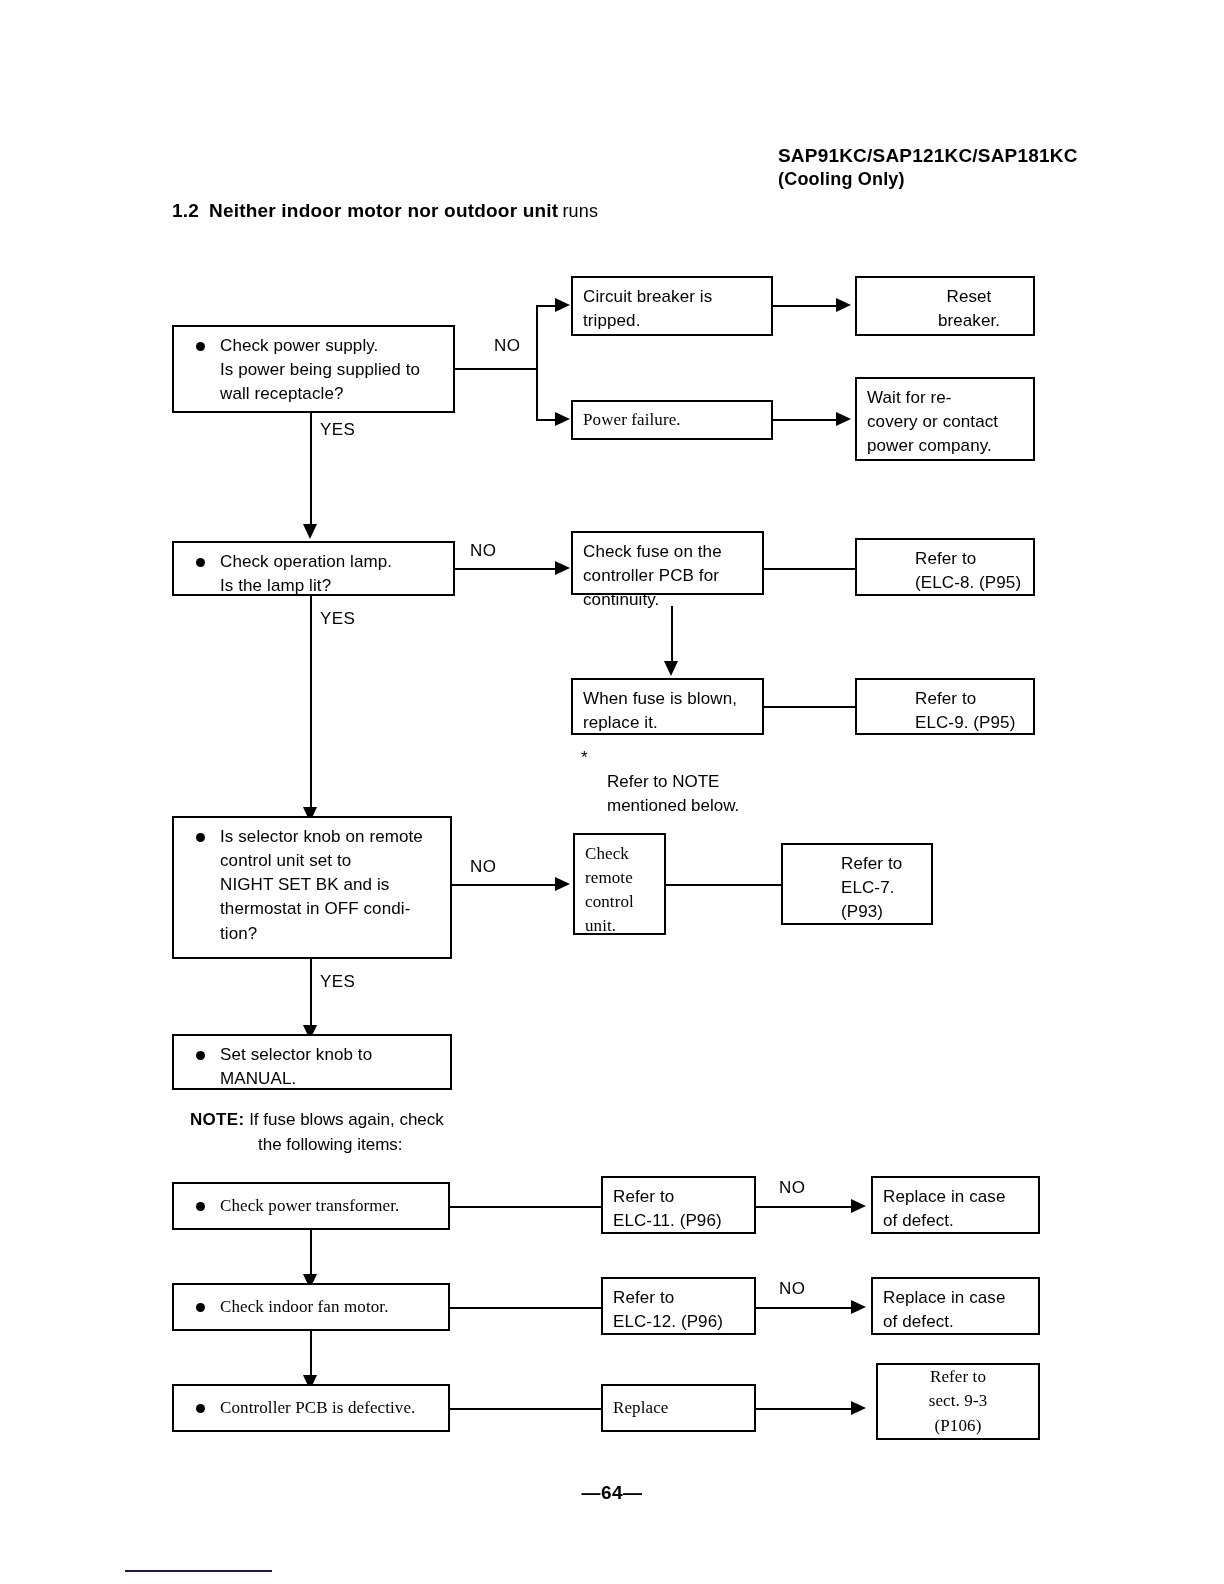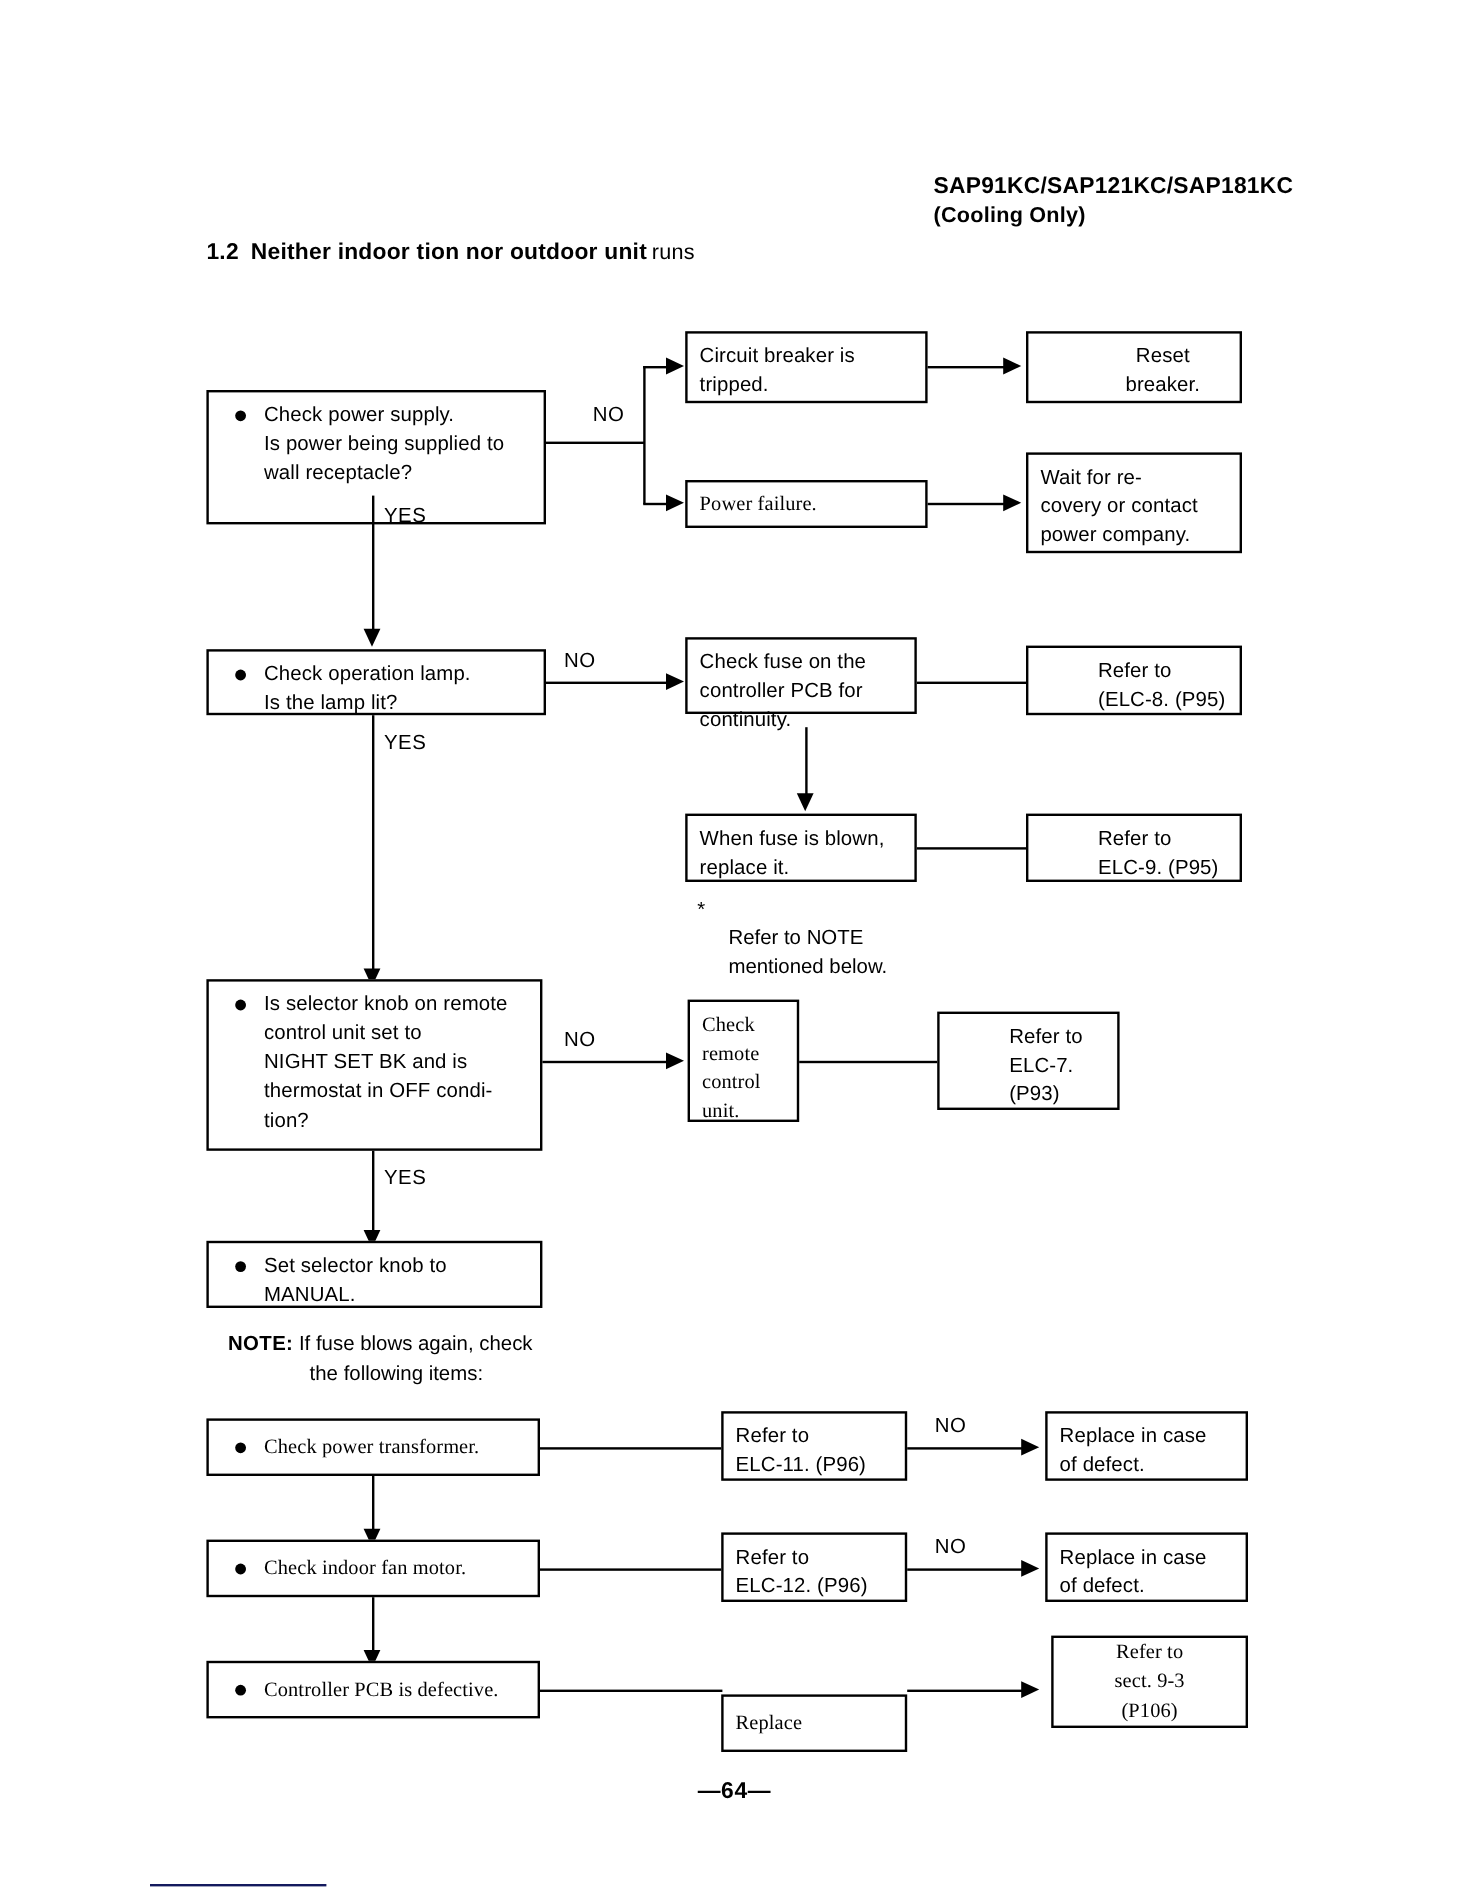--- a/index.html
+++ b/index.html
@@ -173,24 +173,24 @@
 <body>
 
 <div id="page">
 
   <div class="doc-header">
     <div>SAP91KC/SAP121KC/SAP181KC</div>
     <div class="sub">(Cooling Only)</div>
   </div>
 
   <div class="section-title">
-    <span class="num">1.2</span><span>Neither indoor tion nor outdoor unit</span><span class="tail">runs</span>
+    <span class="num">1.2</span><span>Neither indoor motor nor outdoor unit</span><span class="tail">runs</span>
   </div>
 
-  <div class="box bullet" style="left:172px; top:325px; width:283px; height:112px;">Check power supply.
+  <div class="box bullet" style="left:172px; top:325px; width:283px; height:88px;">Check power supply.
 Is power being supplied to
 wall receptacle?</div>
 
   <div class="hline" style="left:455px; top:368px; width:82px;"></div>
   <div class="vline" style="left:536px; top:305px; height:115px;"></div>
   <div class="hline" style="left:536px; top:305px; width:22px;"></div>
   <div class="arrow-r" style="left:555px; top:298px;"></div>
   <div class="hline" style="left:536px; top:419px; width:22px;"></div>
   <div class="arrow-r" style="left:555px; top:412px;"></div>
   <div class="edge-label" style="left:494px; top:336px;">NO</div>
@@ -298,21 +298,21 @@
   <div class="arrow-r" style="left:851px; top:1300px;"></div>
   <div class="edge-label" style="left:779px; top:1279px;">NO</div>
   <div class="box" style="left:871px; top:1277px; width:169px; height:58px;">Replace in case
 of defect.</div>
 
   <div class="vline" style="left:310px; top:1331px; height:45px;"></div>
   <div class="arrow-d" style="left:303px; top:1375px;"></div>
 
   <div class="box bullet vcenter" style="left:172px; top:1384px; width:278px; height:48px;">Controller PCB is defective.</div>
   <div class="hline" style="left:450px; top:1408px; width:152px;"></div>
-  <div class="box vcenter" style="left:601px; top:1384px; width:155px; height:48px;margin-top:28px;">Replace</div>
+  <div class="box vcenter" style="left:601px; top:1384px; width:155px; height:48px;">Replace</div>
   <div class="hline" style="left:756px; top:1408px; width:98px;"></div>
   <div class="arrow-r" style="left:851px; top:1401px;"></div>
   <div class="box center-text vcenter" style="left:876px; top:1363px; width:164px; height:77px;">Refer to
 sect. 9-3
 (P106)</div>
 
   <div class="page-number">—64—</div>
   <div class="scan-rule"></div>
 
 </div>

